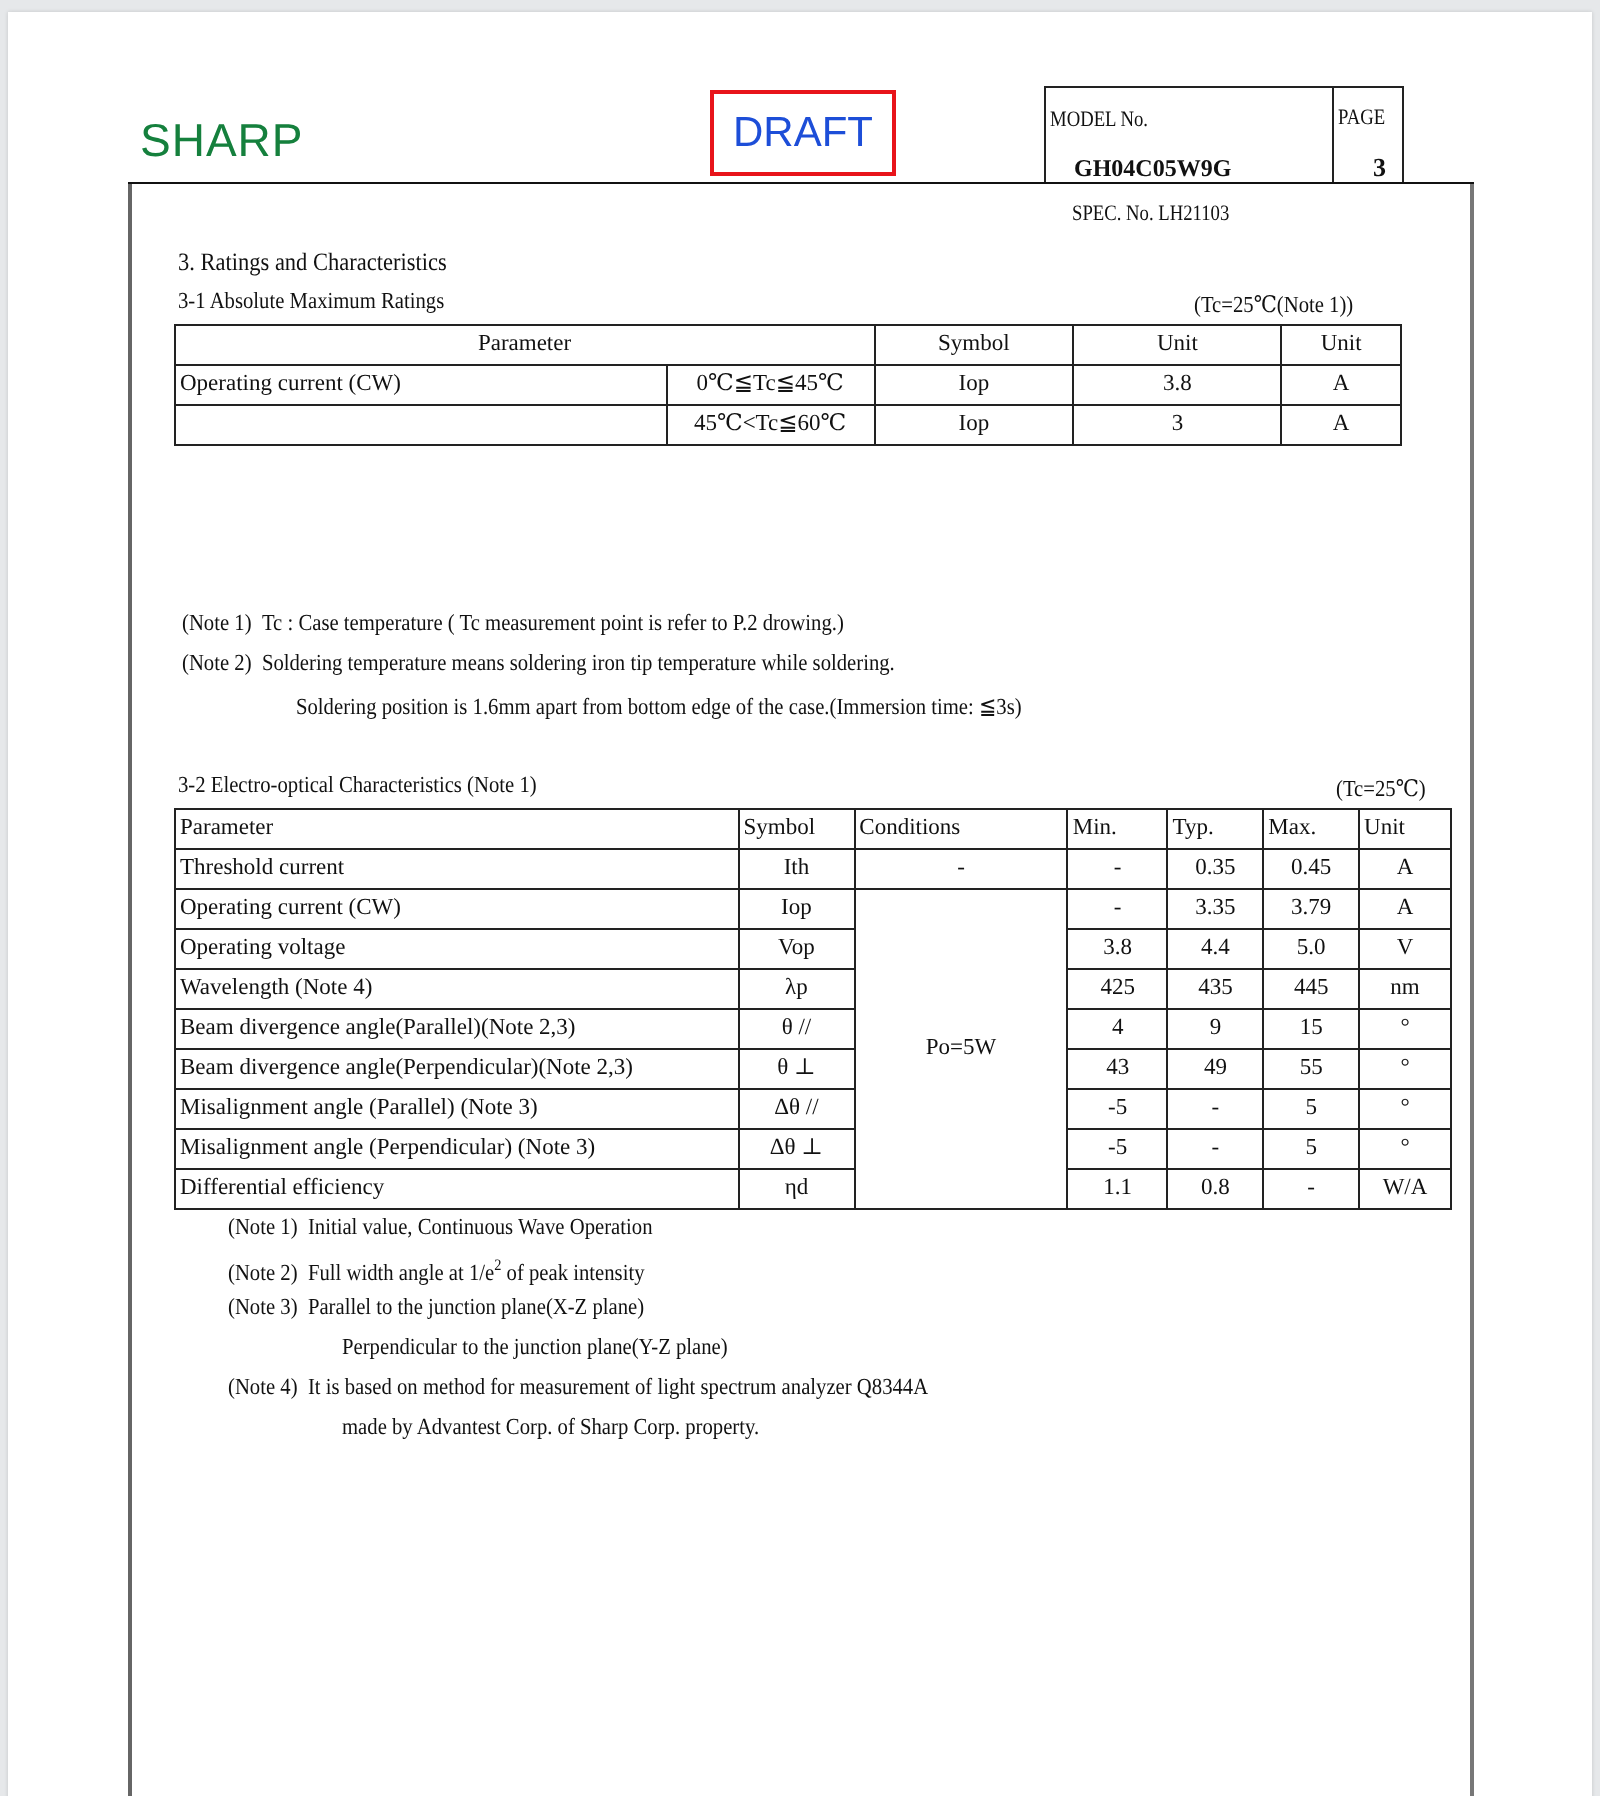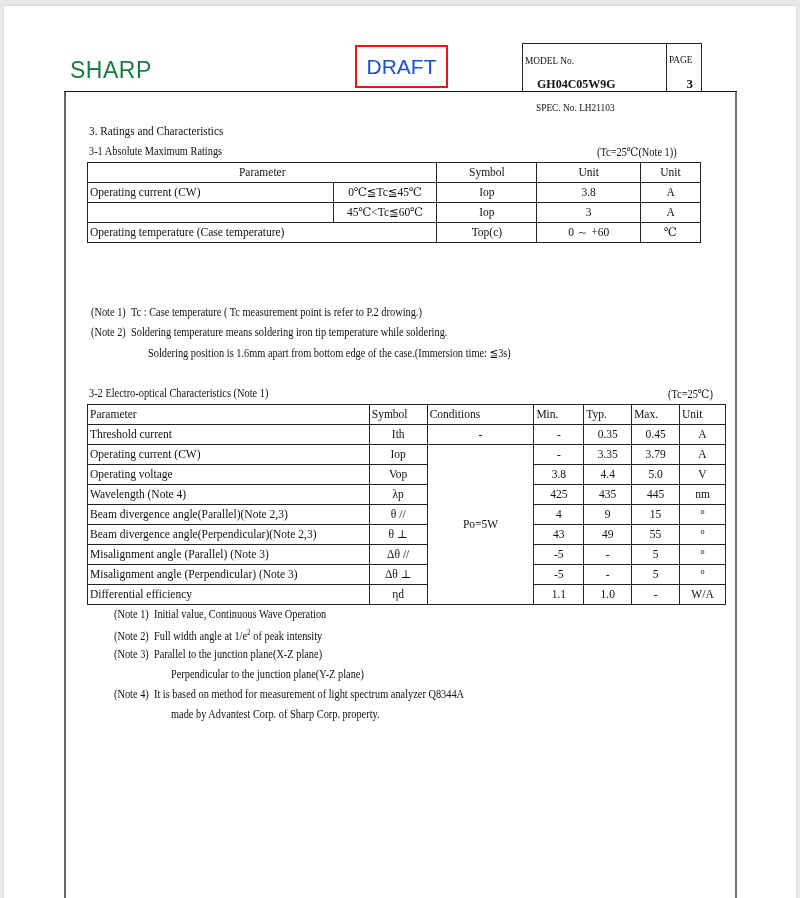--- a/index.html
+++ b/index.html
@@ -93,26 +93,20 @@
     <td class="c">Iop</td>
     <td class="c">3.8</td>
     <td class="c">A</td>
   </tr>
   <tr>
     <td></td>
     <td class="c">45℃&lt;Tc≦60℃</td>
     <td class="c">Iop</td>
     <td class="c">3</td>
     <td class="c">A</td>
-  </tr>
-  <tr>
-    <td colspan="2">Operating temperature (Case temperature)</td>
-    <td class="c">Top(c)</td>
-    <td class="c">0 ～ +60</td>
-    <td class="c">℃</td>
   </tr>
 </tbody>
   </table>
 
 <div class="text" style="left:91px;top:306px;">
   <span>(Note 1)</span>&nbsp;&nbsp;<span>Tc : Case temperature ( Tc measurement point is refer to P.2 drowing.)</span>
 </div>
 <div class="text" style="left:91px;top:326px;">
   <span>(Note 2)</span>&nbsp;&nbsp;<span>Soldering temperature means soldering iron tip temperature while soldering.</span>
 </div>
@@ -206,21 +200,21 @@
     <td class="c">Δθ ⊥</td>
     <td class="c">-5</td>
     <td class="c">-</td>
     <td class="c">5</td>
     <td class="c">°</td>
   </tr>
   <tr>
     <td>Differential efficiency</td>
     <td class="c">ηd</td>
     <td class="c">1.1</td>
-    <td class="c">1.0</td>
+    <td class="c">0.8</td>
     <td class="c">-</td>
     <td class="c">W/A</td>
   </tr>
 </tbody>
   </table>
 
 <div class="text" style="left:114px;top:608px;">
   <span>(Note 1)</span>&nbsp;&nbsp;<span>Initial value, Continuous Wave Operation</span>
 </div>
 <div class="text" style="left:114px;top:628px;">

